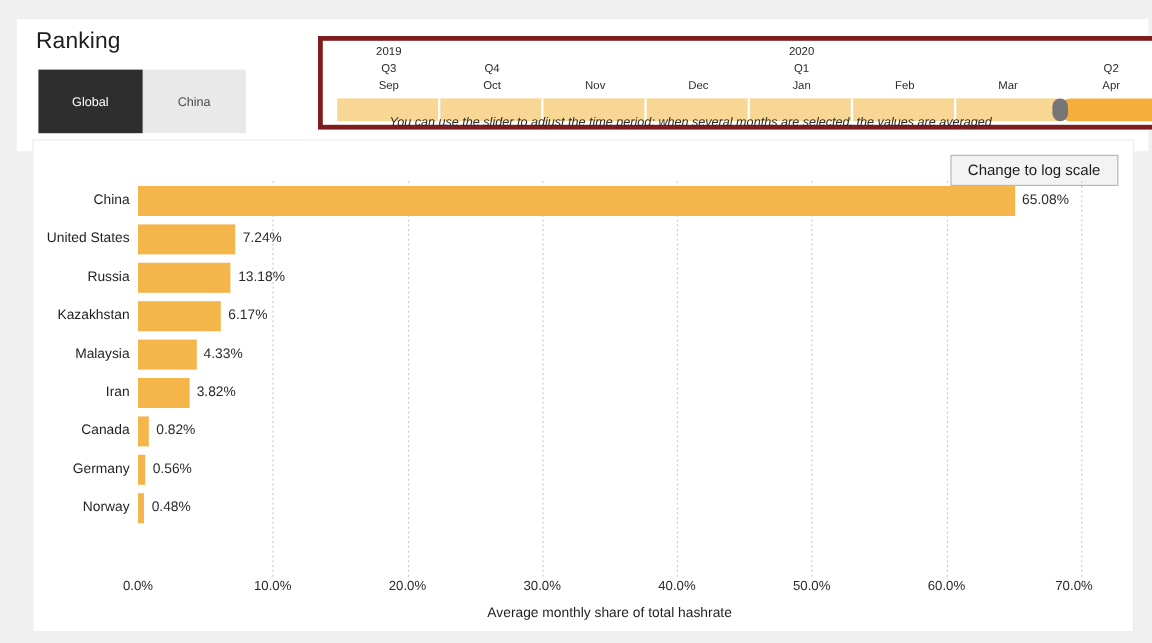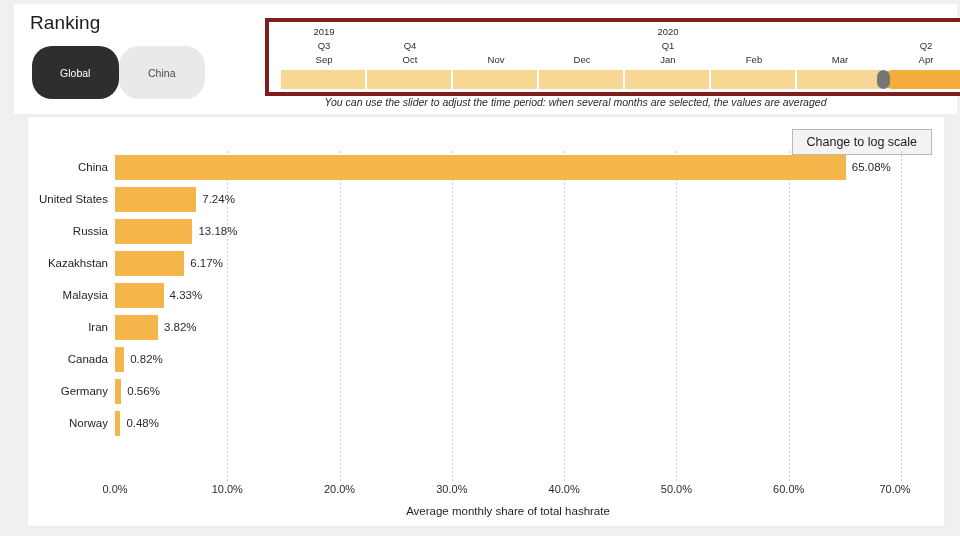--- a/index.html
+++ b/index.html
@@ -13,21 +13,21 @@
     font-family: "Liberation Sans", sans-serif;
     overflow: hidden;
     position: relative;
     -webkit-font-smoothing: antialiased;
   }
 
   
   #top-card {
     position: absolute;
     left: 14px;
-    top: 4px;
+    top: 16px;
     width: 943px;
     height: 110px;
     background: #ffffff;
     box-sizing: border-box;
   }
 
   #page-title {
     position: absolute;
     left: 16px;
     top: 8px;
@@ -47,21 +47,20 @@
   }
   .scope-btn {
     flex: 1 1 0;
     display: flex;
     align-items: center;
     justify-content: center;
     font-size: 10.5px;
     cursor: pointer;
     box-sizing: border-box;
     user-select: none;
-    border-radius: 20px;
   }
   .scope-btn.selected {
     background: #2e2e2e;
     color: #ffffff;
   }
   .scope-btn.unselected {
     background: #e9e9e9;
     color: #4a4a4a;
   }
 

